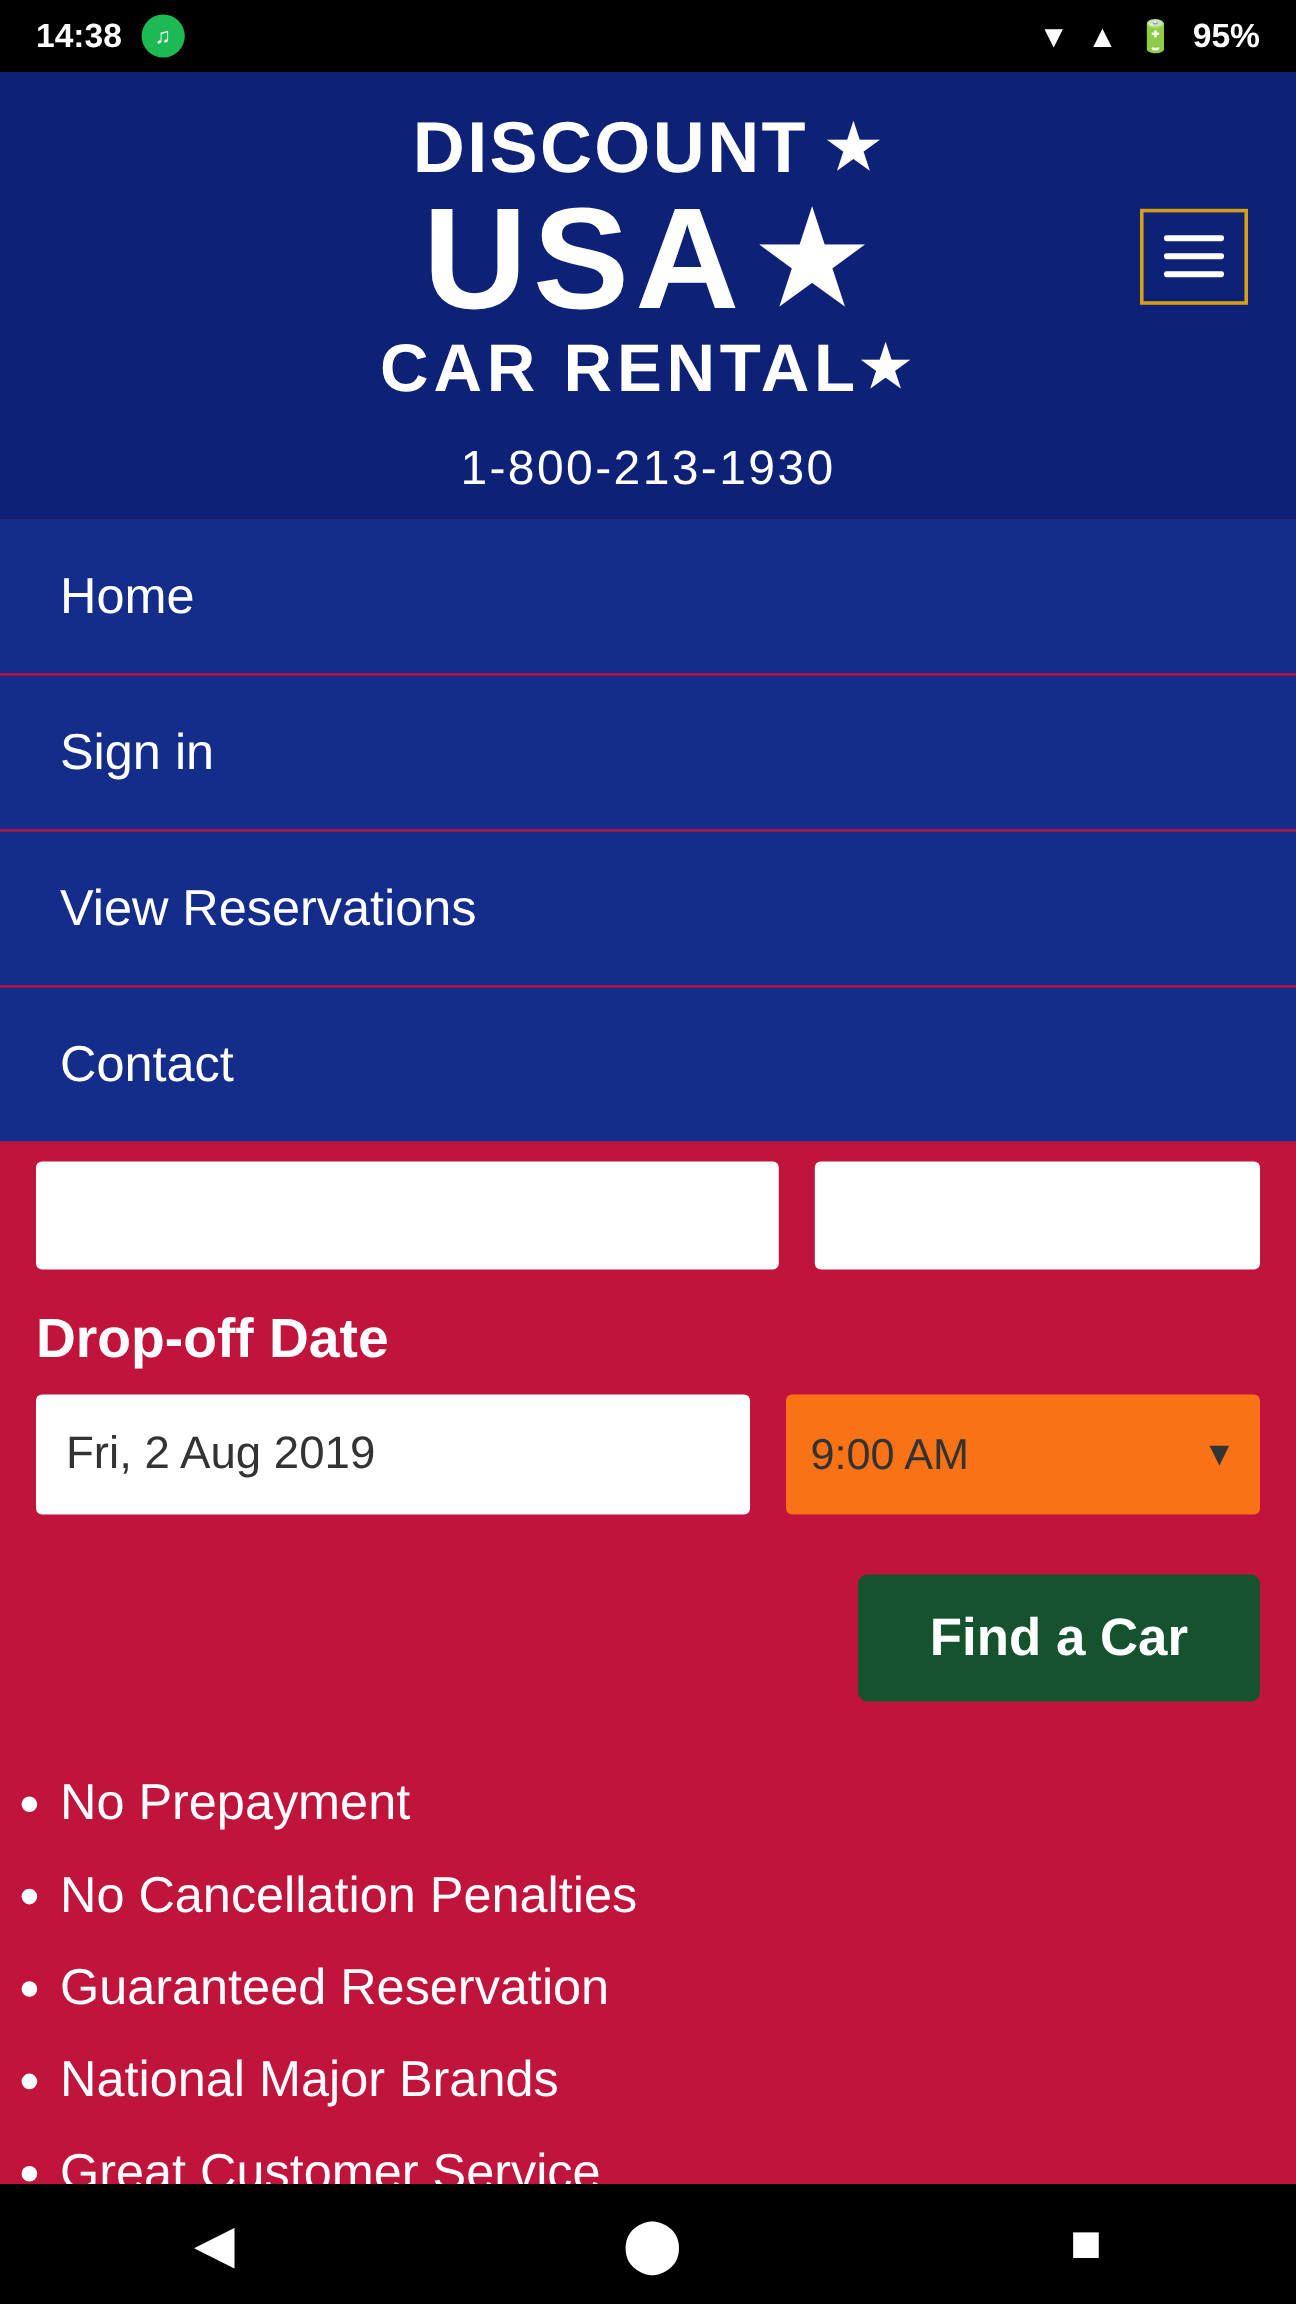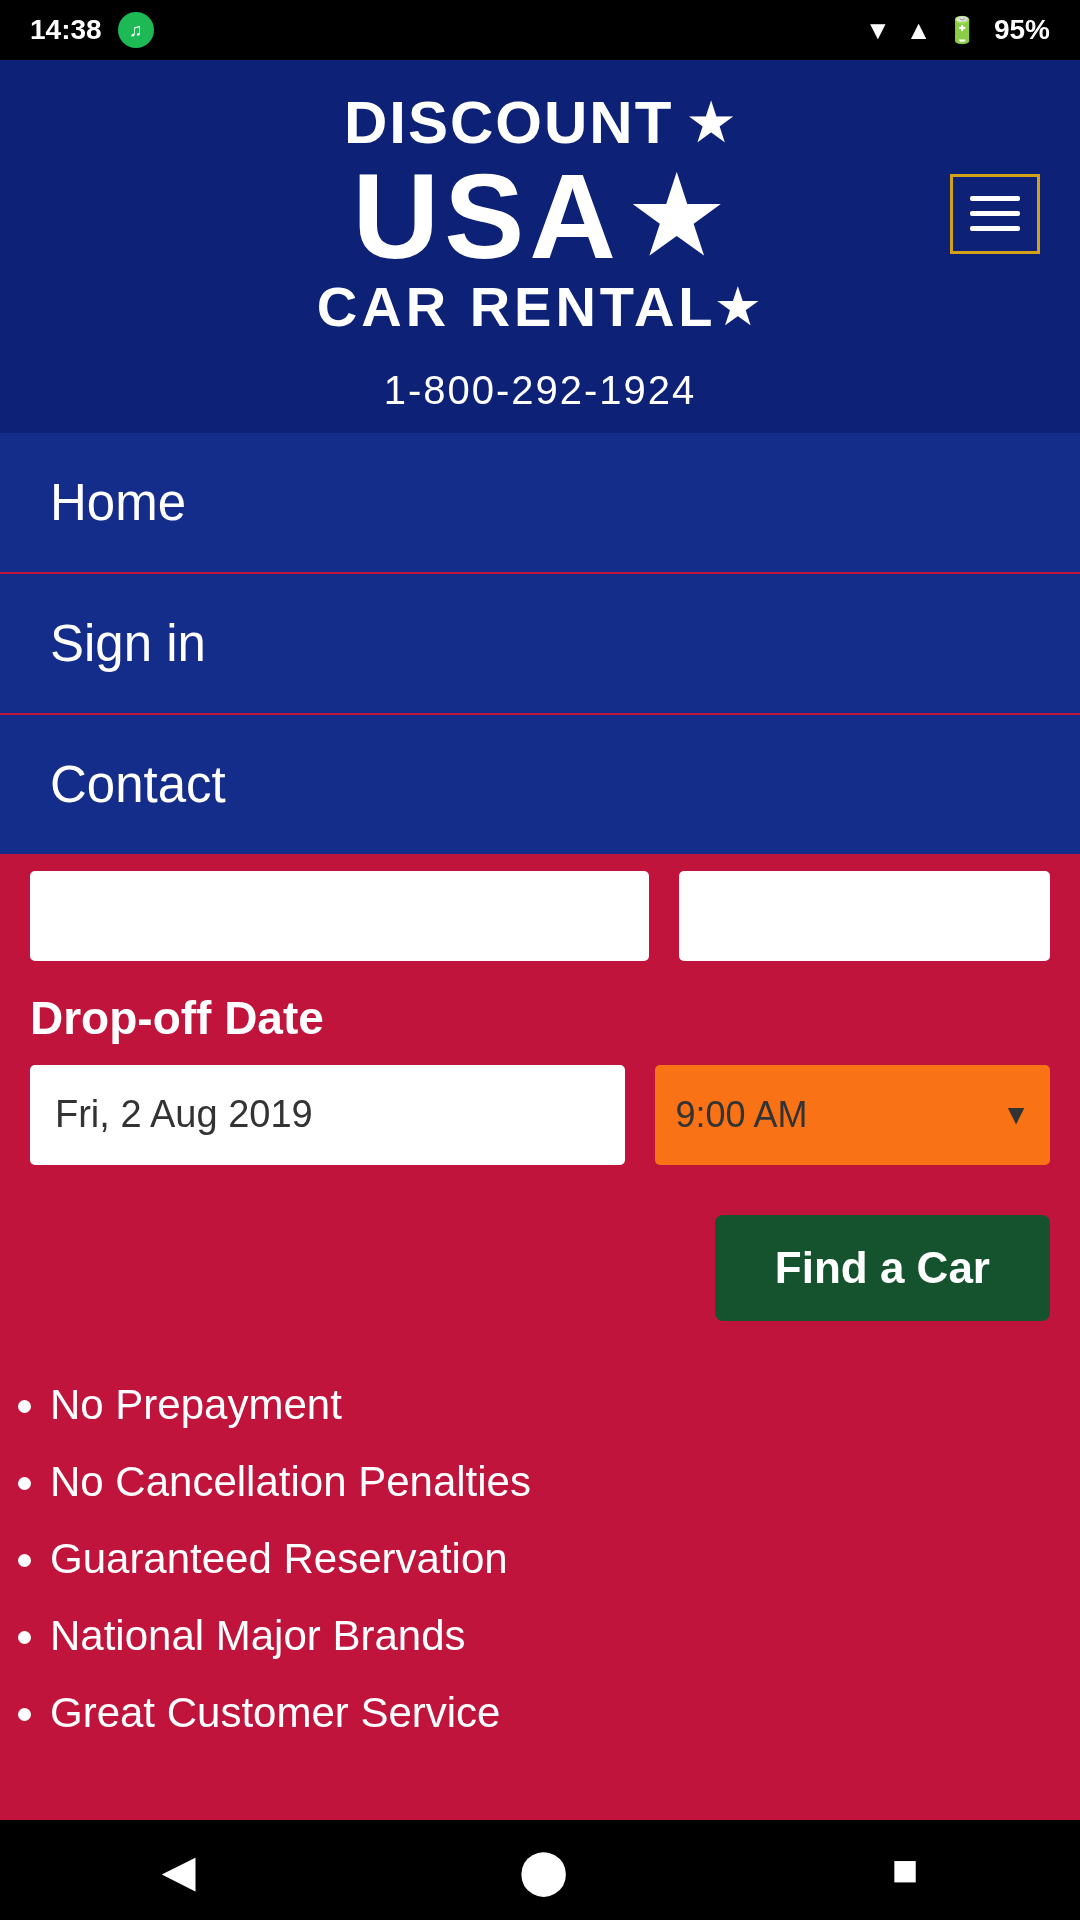--- a/index.html
+++ b/index.html
@@ -147,21 +147,21 @@
 
     
     .nav-menu {
       background: #152d8a;
       width: 100%;
     }
 
     .nav-item {
       padding: 40px 50px;
       color: white;
-      font-size: 51px;
+      font-size: 42px;
       border-bottom: 2px solid #c0143c;
       cursor: pointer;
     }
 
     
     .main-content {
       background: #c0143c;
       padding: 0;
     }
 
@@ -329,26 +329,27 @@
         </div>
       </div>
     </div>
     <button class="menu-btn">
       <div class="menu-line"></div>
       <div class="menu-line"></div>
       <div class="menu-line"></div>
     </button>
   </div>
 
-  <div class="phone-number">1-800-292-1924</div>
+  <div class="phone-number">1-800-213-1930</div>
 </div>
 
 <div class="nav-menu">
   <div class="nav-item">Home</div>
   <div class="nav-item">Sign in</div>
+  <div class="nav-item">View Reservations</div>
   <div class="nav-item">Contact</div>
 </div>
 
 <div class="main-content">
 
   <div class="top-inputs-partial">
     <div class="input-partial wide"></div>
     <div class="input-partial narrow"></div>
   </div>
 

